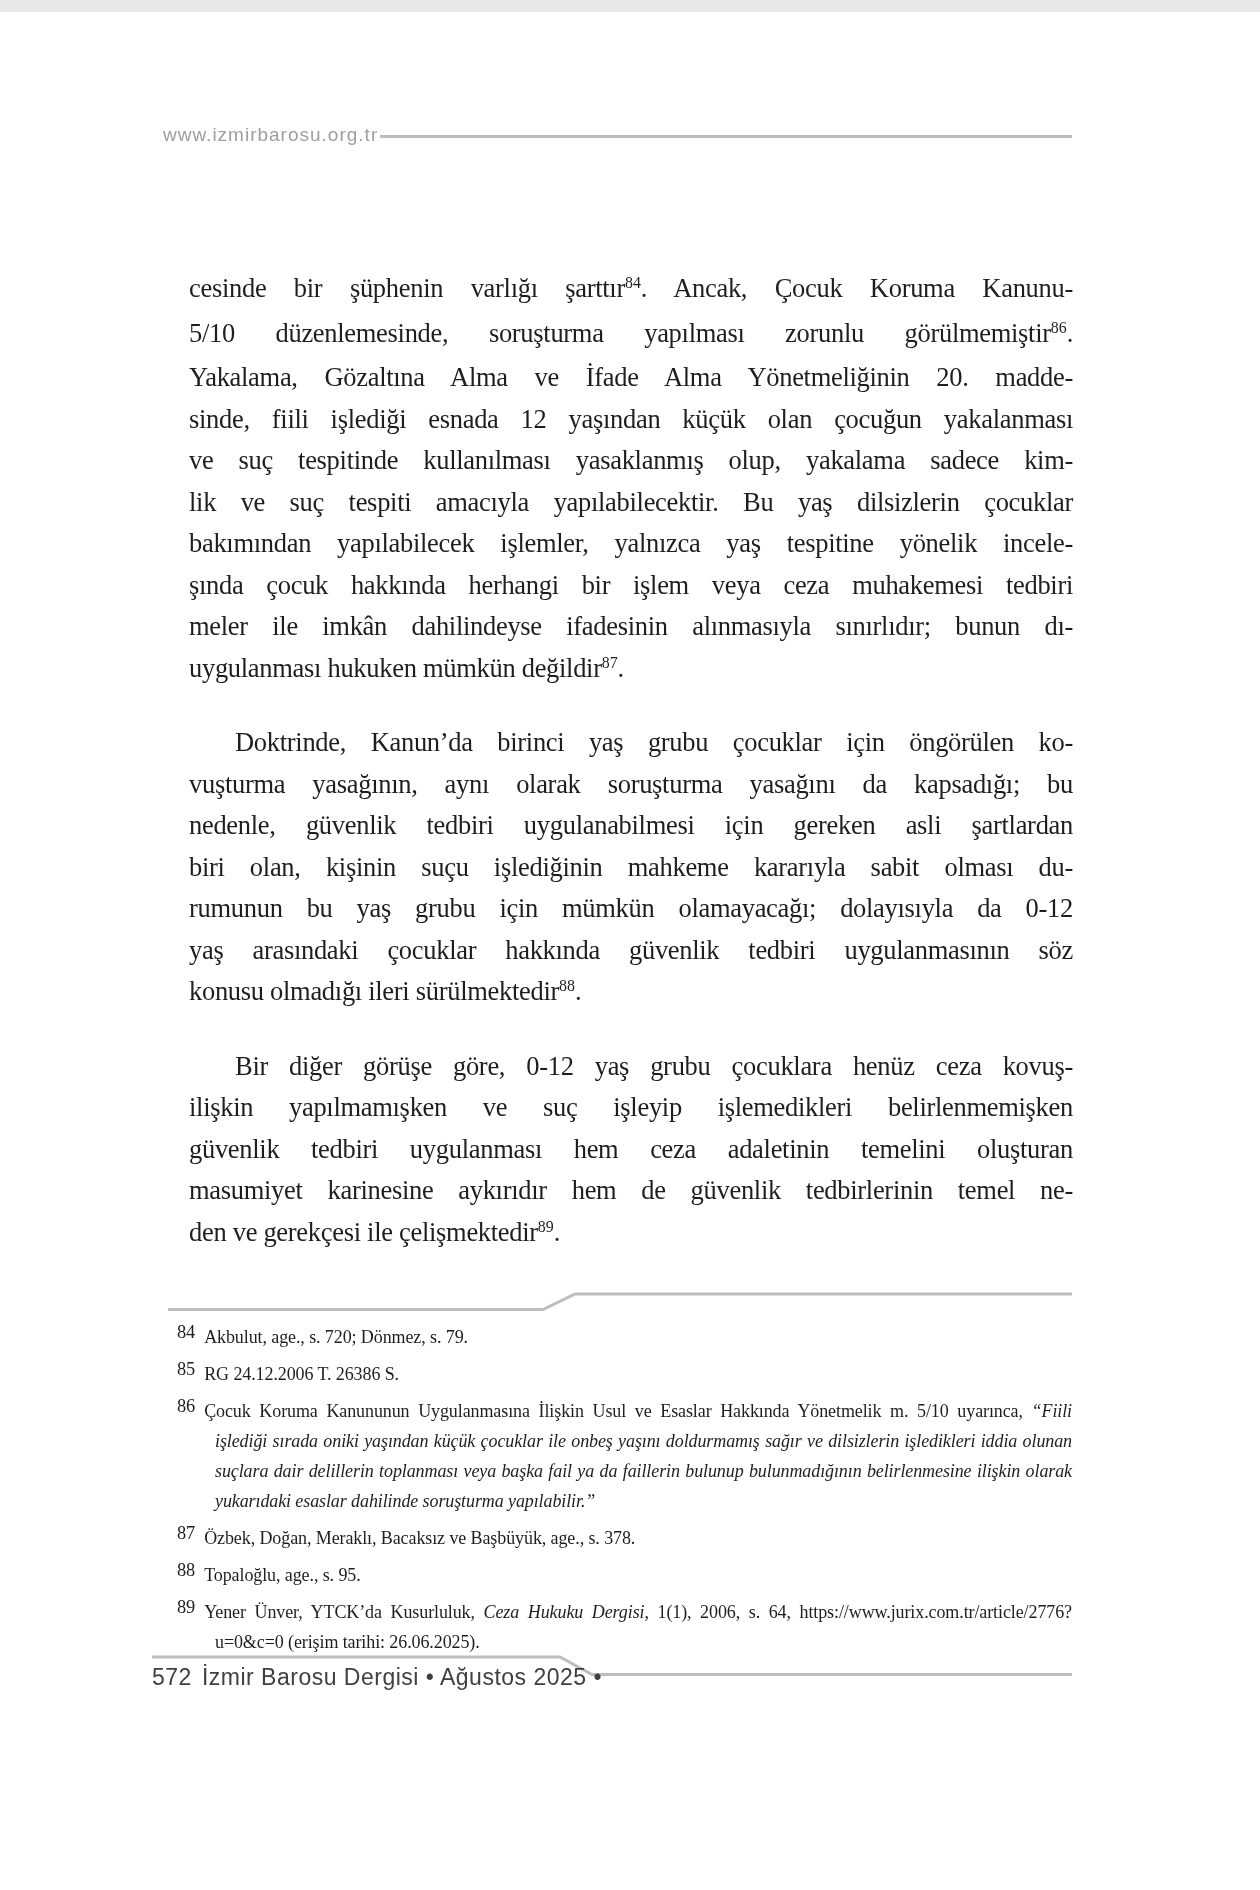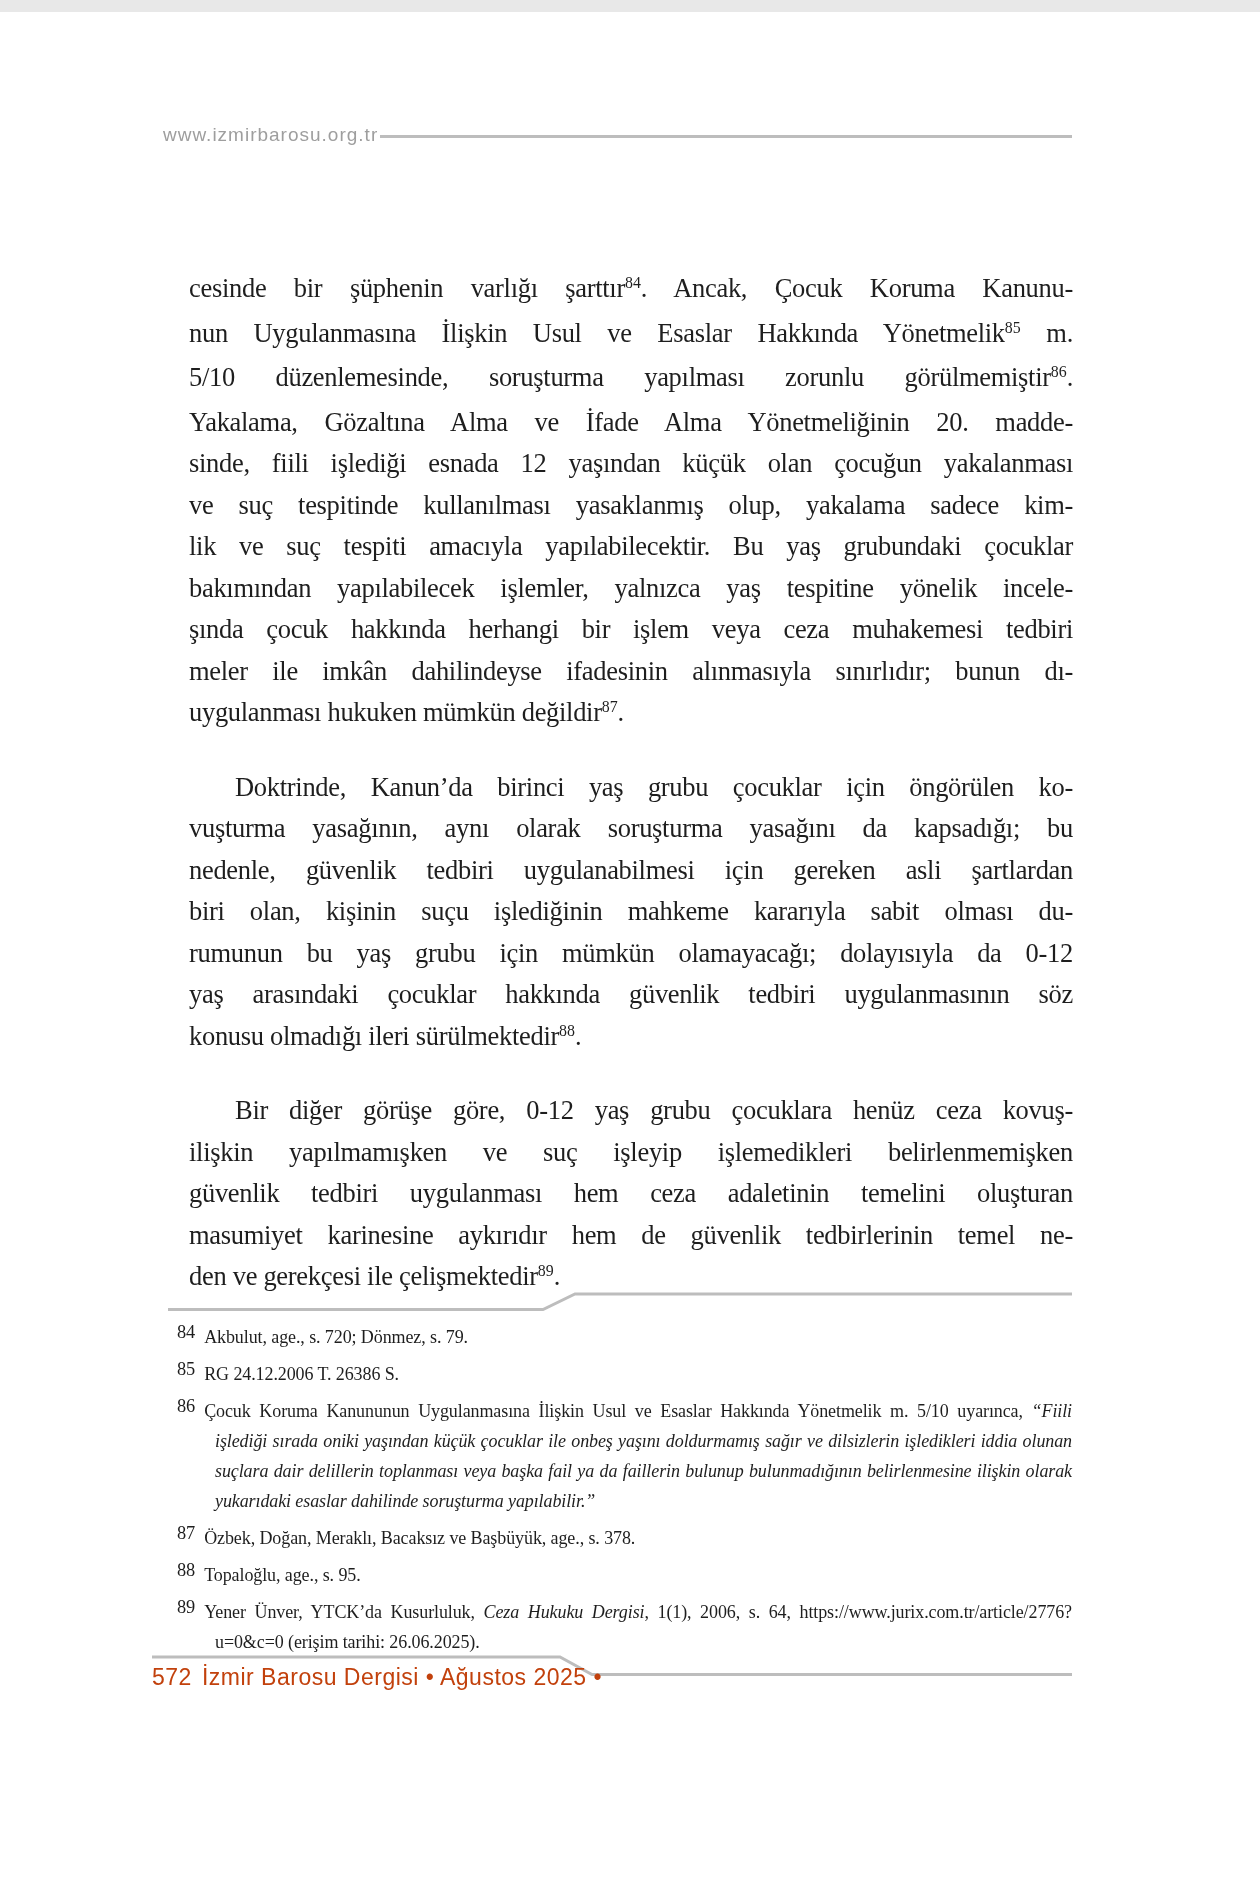--- a/index.html
+++ b/index.html
@@ -33,43 +33,42 @@
     font-size:18px;line-height:30px;letter-spacing:-0.1px;
   }
   .fn{padding-left:38px;text-indent:-38px;text-align:justify;margin:0 0 7px 0;}
   .fn-num{font-size:1.02em;position:relative;top:-0.28em;padding-right:9px;}
   .fn em{font-style:italic;}
   
   .footer-rule{position:absolute;left:152px;top:1642px;width:920px;height:26px;}
   .footer-text{
     position:absolute;left:152px;top:1652px;
     font-family:"Liberation Sans","DejaVu Sans",sans-serif;
-    font-size:23px;letter-spacing:0.5px;color:#c2410c;white-space:nowrap;
+    font-size:23px;letter-spacing:0.5px;color:#404040;white-space:nowrap;
   }
   .footer-text .pgnum{margin-right:10px;}
 </style>
 </head>
 <body>
 
 <div class="page">
 
   <div class="header">
     <span class="header-url">www.izmirbarosu.org.tr</span>
     <div class="header-rule"></div>
   </div>
 
   <div class="body-text">
       <div class="para">
         <div class="line just first">cesinde bir şüphenin varlığı şarttır<sup>84</sup>. Ancak, Çocuk Koruma Kanunu-</div>
-        <div class="line just">nun Uygulanmasına İlişkin Usul ve Esaslar Hakkında Yönetmelik<sup>85</sup> m.</div>
         <div class="line just">5/10 düzenlemesinde, soruşturma yapılması zorunlu görülmemiştir<sup>86</sup>.</div>
         <div class="line just">Yakalama, Gözaltına Alma ve İfade Alma Yönetmeliğinin 20. madde-</div>
         <div class="line just">sinde, fiili işlediği esnada 12 yaşından küçük olan çocuğun yakalanması</div>
         <div class="line just">ve suç tespitinde kullanılması yasaklanmış olup, yakalama sadece kim-</div>
-        <div class="line just">lik ve suç tespiti amacıyla yapılabilecektir. Bu yaş grubundaki çocuklar</div>
+        <div class="line just">lik ve suç tespiti amacıyla yapılabilecektir. Bu yaş dilsizlerin çocuklar</div>
         <div class="line just">bakımından yapılabilecek işlemler, yalnızca yaş tespitine yönelik incele-</div>
         <div class="line just">şında çocuk hakkında herhangi bir işlem veya ceza muhakemesi tedbiri</div>
         <div class="line just">meler ile imkân dahilindeyse ifadesinin alınmasıyla sınırlıdır; bunun dı-</div>
         <div class="line">uygulanması hukuken mümkün değildir<sup>87</sup>.</div>
       </div>
       <div class="para indented">
         <div class="line just first">Doktrinde, Kanun’da birinci yaş grubu çocuklar için öngörülen ko-</div>
         <div class="line just">vuşturma yasağının, aynı olarak soruşturma yasağını da kapsadığı; bu</div>
         <div class="line just">nedenle, güvenlik tedbiri uygulanabilmesi için gereken asli şartlardan</div>
         <div class="line just">biri olan, kişinin suçu işlediğinin mahkeme kararıyla sabit olması du-</div>

